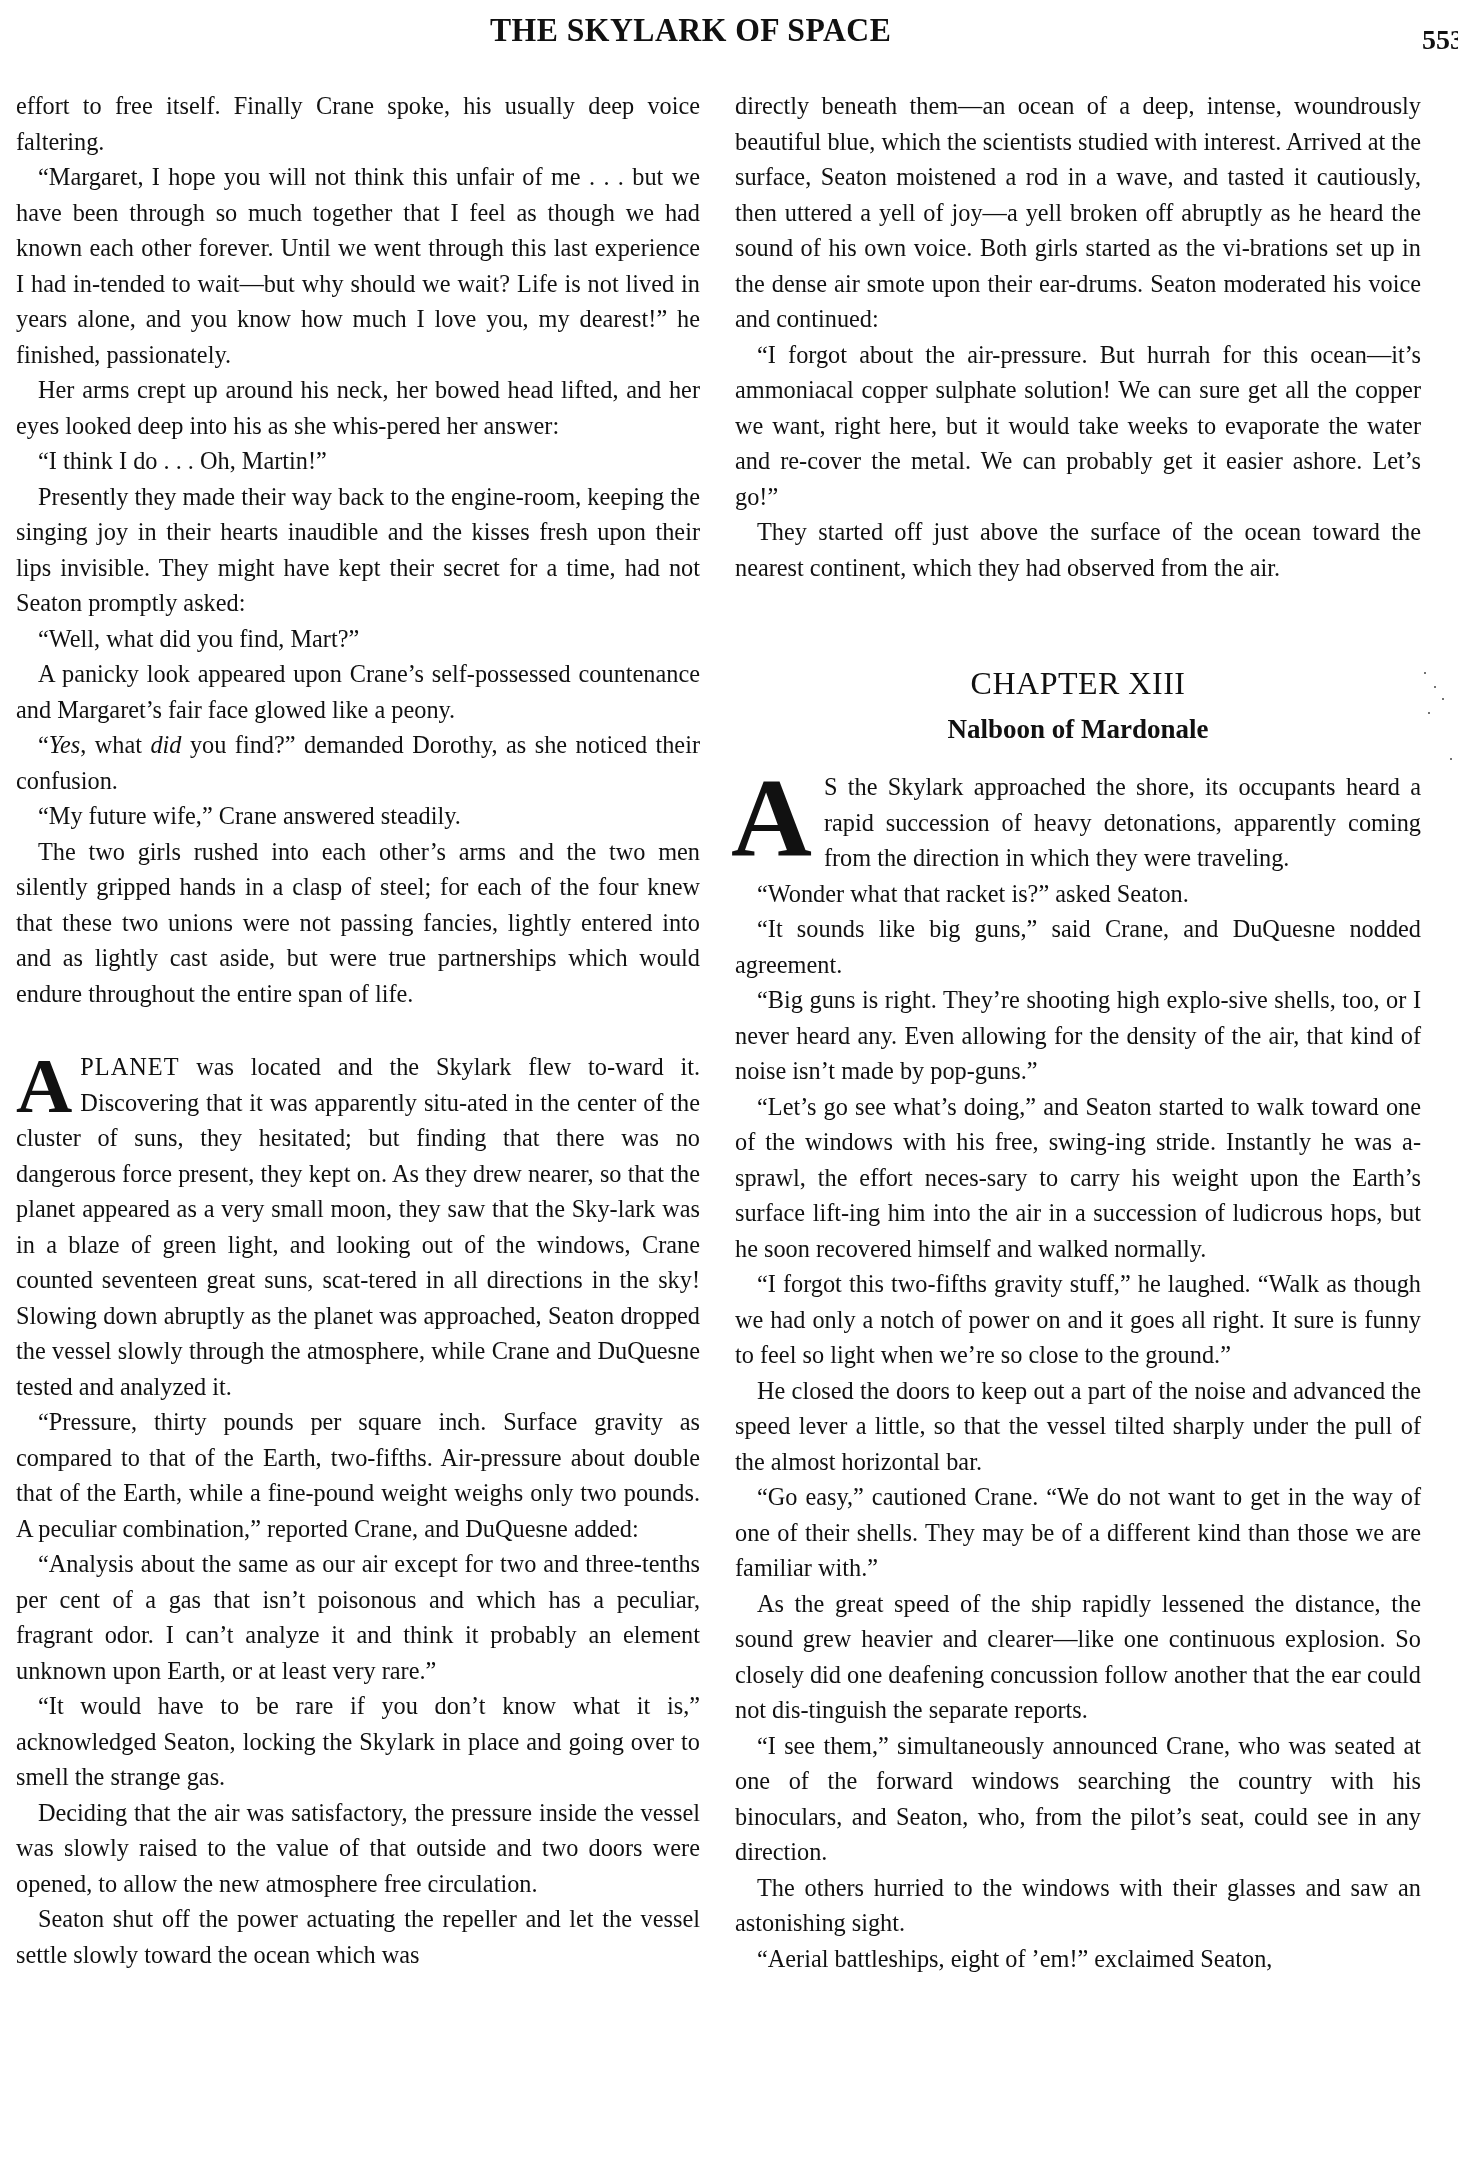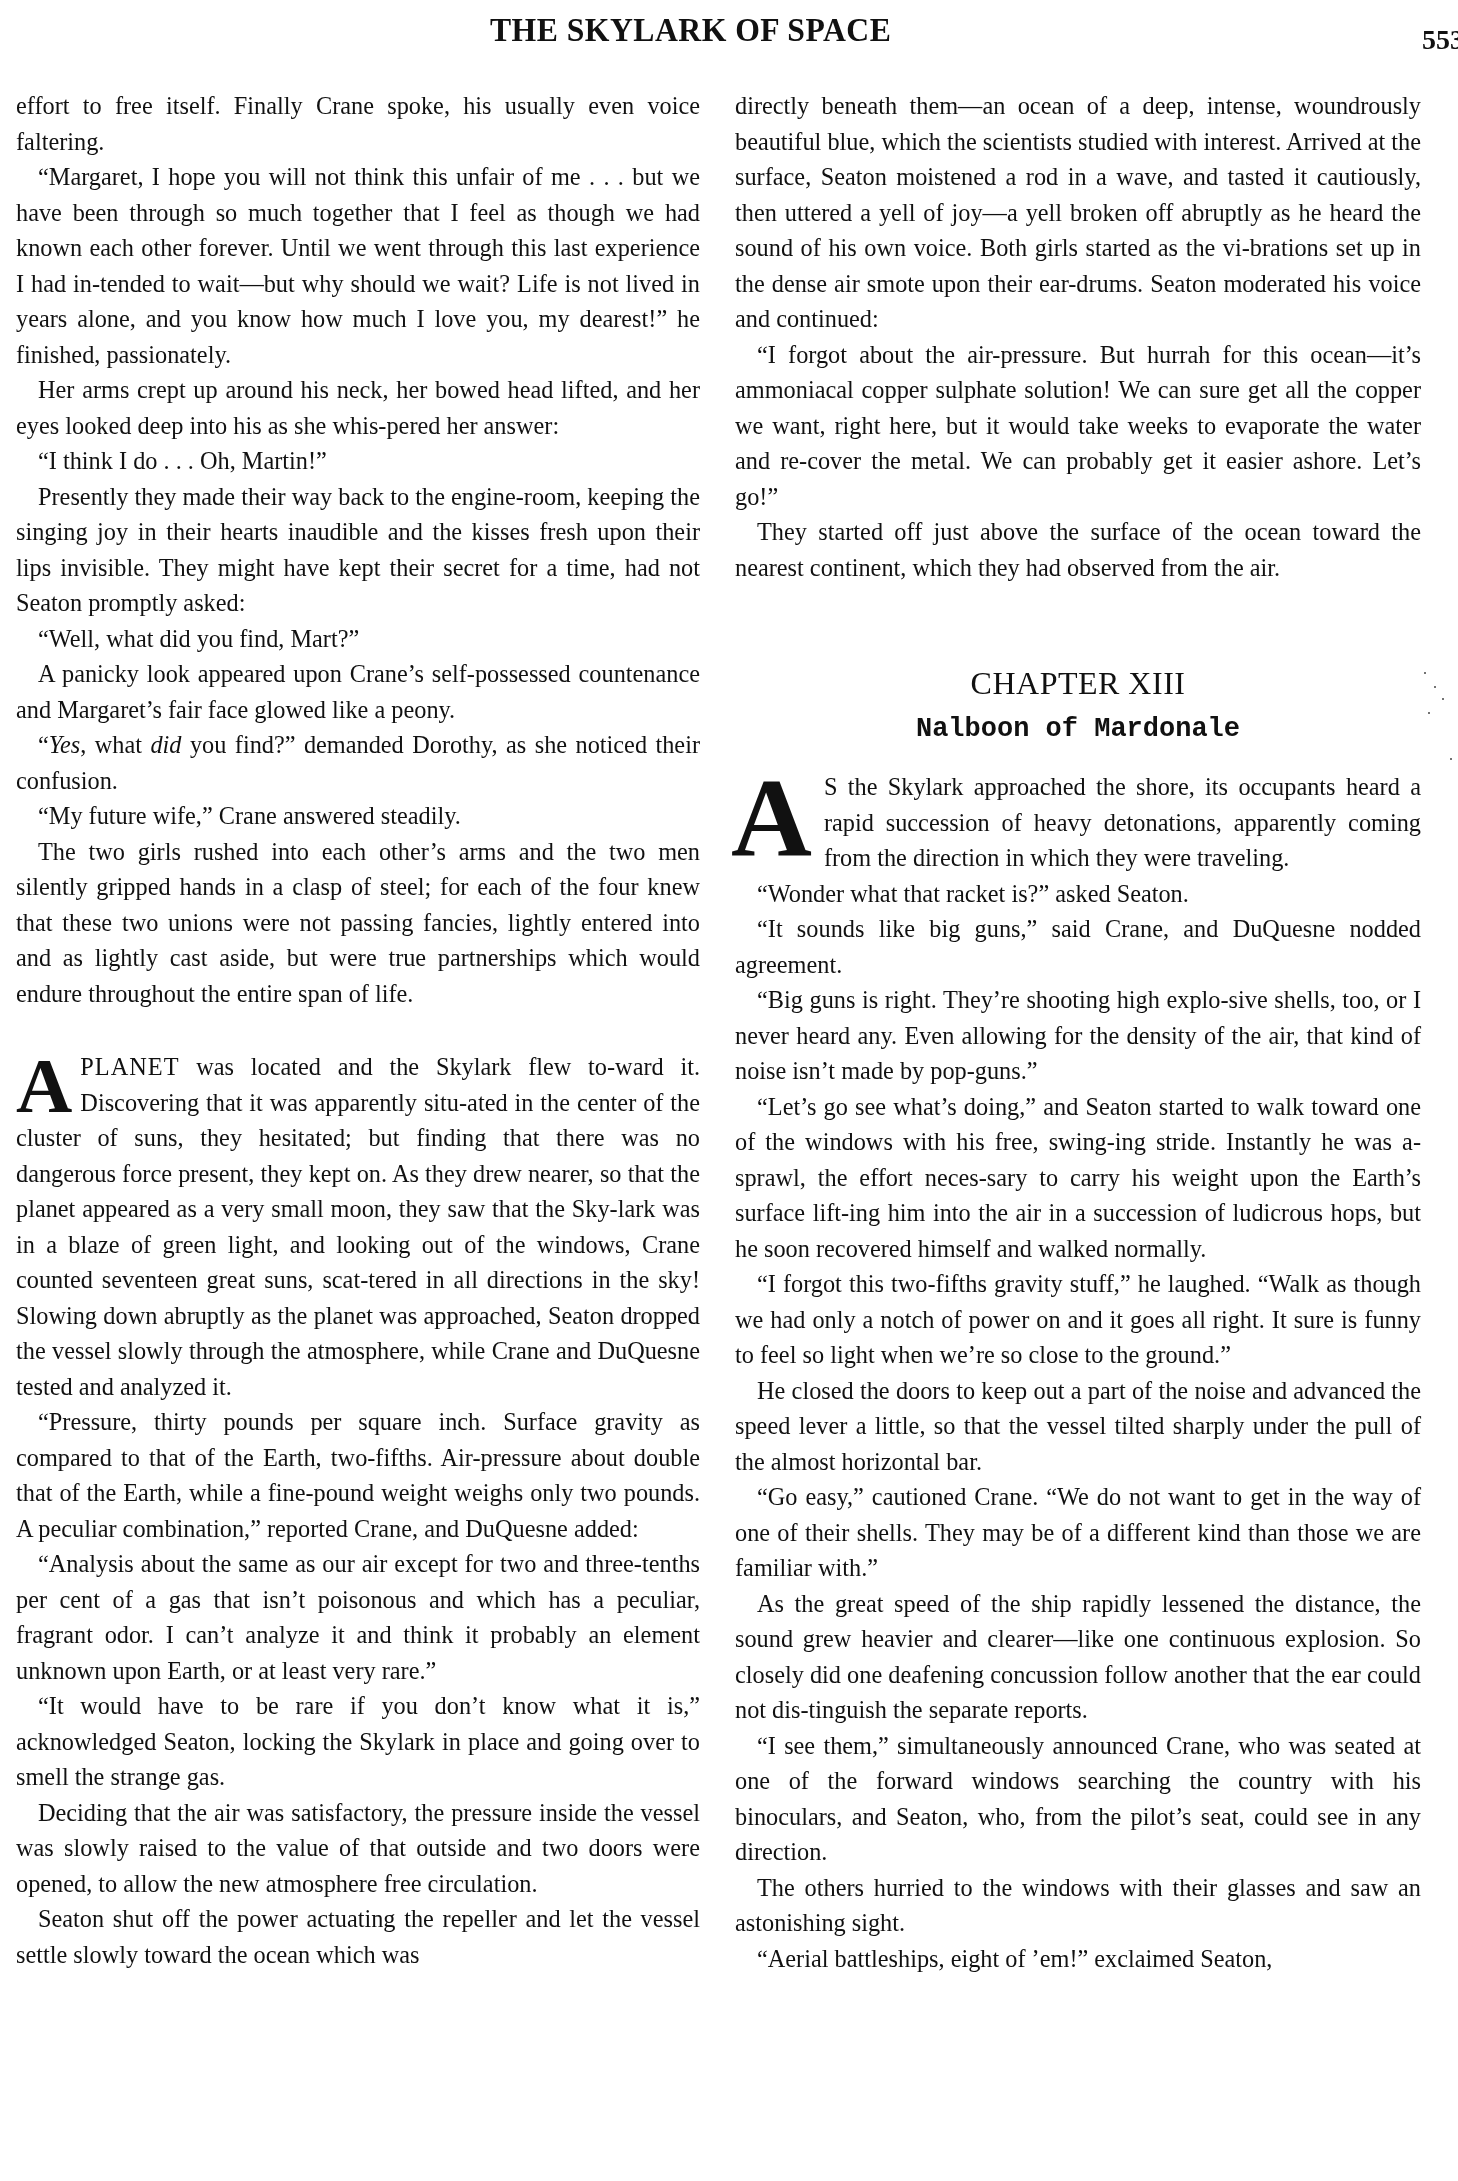--- a/index.html
+++ b/index.html
@@ -39,36 +39,35 @@
     }
     .dropcap.big { font-size: 112px; line-height: 90px; margin: 4px 12px 0 -4px; }
     .smallcaps { letter-spacing: 1px; }
     .chapter-head {
       text-align: center; margin: 78px 0 6px 0; font-size: 32px; line-height: 40px;
       letter-spacing: 0.5px;
     }
     .chapter-title {
       text-align: center; font-weight: bold; font-size: 27px; line-height: 40px;
       margin: 0 0 20px 0;
-      font-family: Liberation Mono, monospace;
     }
     em { }
     .specks { position: absolute; left: 1420px; top: 650px; width: 36px; height: 140px; }
     .speck { position: absolute; width: 2px; height: 2px; background: #444; border-radius: 1px; }
   </style>
 </head>
 <body>
 
 <div class="running-head">
   <span class="running-title">THE SKYLARK OF SPACE</span>
   <span class="page-number">553</span>
 </div>
 
 <div class="column col-left">
-  <p>effort to free itself. Finally Crane spoke, his usually even voice faltering.</p>
+  <p>effort to free itself. Finally Crane spoke, his usually deep voice faltering.</p>
   <p class="indent">“Margaret, I hope you will not think this unfair of me . . . but we have been through so much together that I feel as though we had known each other forever. Until we went through this last experience I had in-tended to wait—but why should we wait? Life is not lived in years alone, and you know how much I love you, my dearest!” he finished, passionately.</p>
   <p class="indent">Her arms crept up around his neck, her bowed head lifted, and her eyes looked deep into his as she whis-pered her answer:</p>
   <p class="indent">“I think I do . . . Oh, Martin!”</p>
   <p class="indent">Presently they made their way back to the engine-room, keeping the singing joy in their hearts inaudible and the kisses fresh upon their lips invisible. They might have kept their secret for a time, had not Seaton promptly asked:</p>
   <p class="indent">“Well, what did you find, Mart?”</p>
   <p class="indent">A panicky look appeared upon Crane’s self-possessed countenance and Margaret’s fair face glowed like a peony.</p>
   <p class="indent"><span>“</span><em>Yes</em><span>, what </span><em>did</em><span> you find?” demanded Dorothy, as she noticed their confusion.</span></p>
   <p class="indent">“My future wife,” Crane answered steadily.</p>
   <p class="indent">The two girls rushed into each other’s arms and the two men silently gripped hands in a clasp of steel; for each of the four knew that these two unions were not passing fancies, lightly entered into and as lightly cast aside, but were true partnerships which would endure throughout the entire span of life.</p>
 

